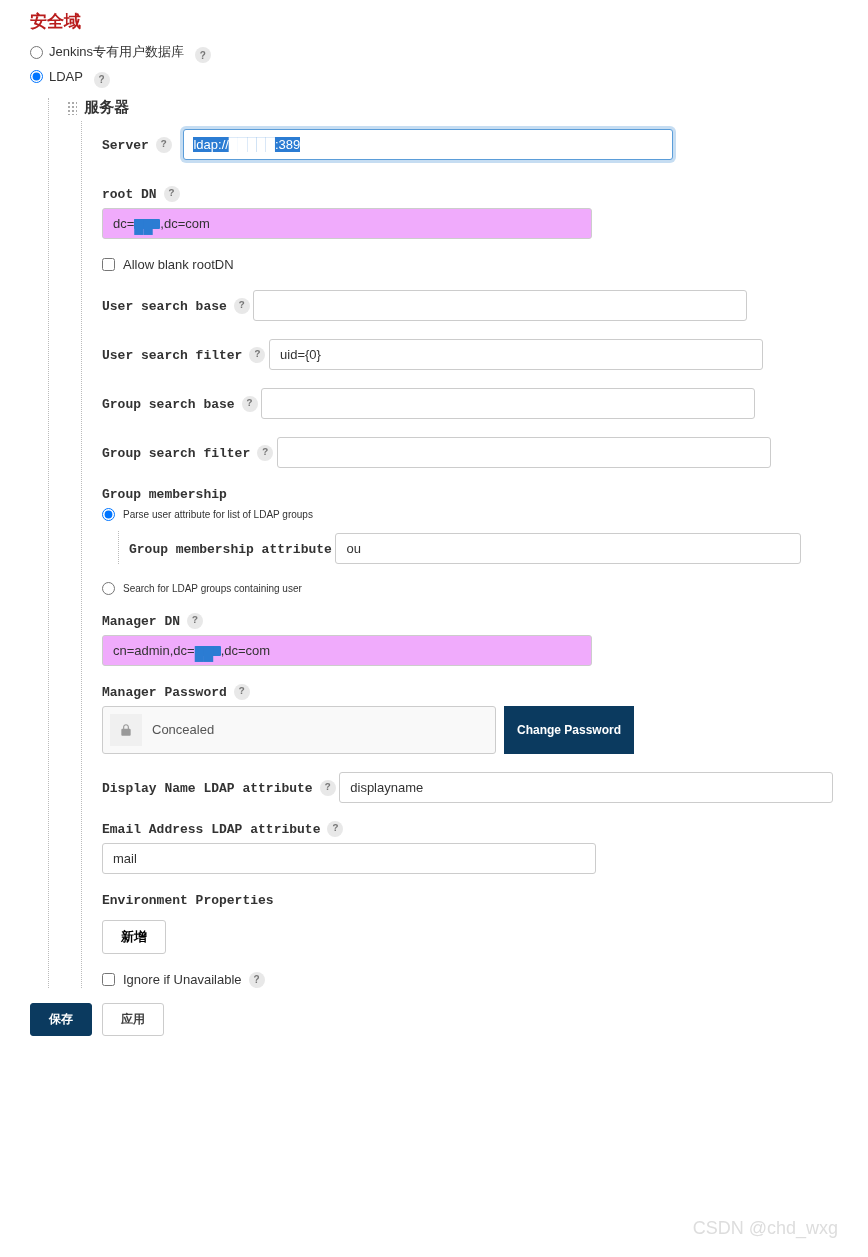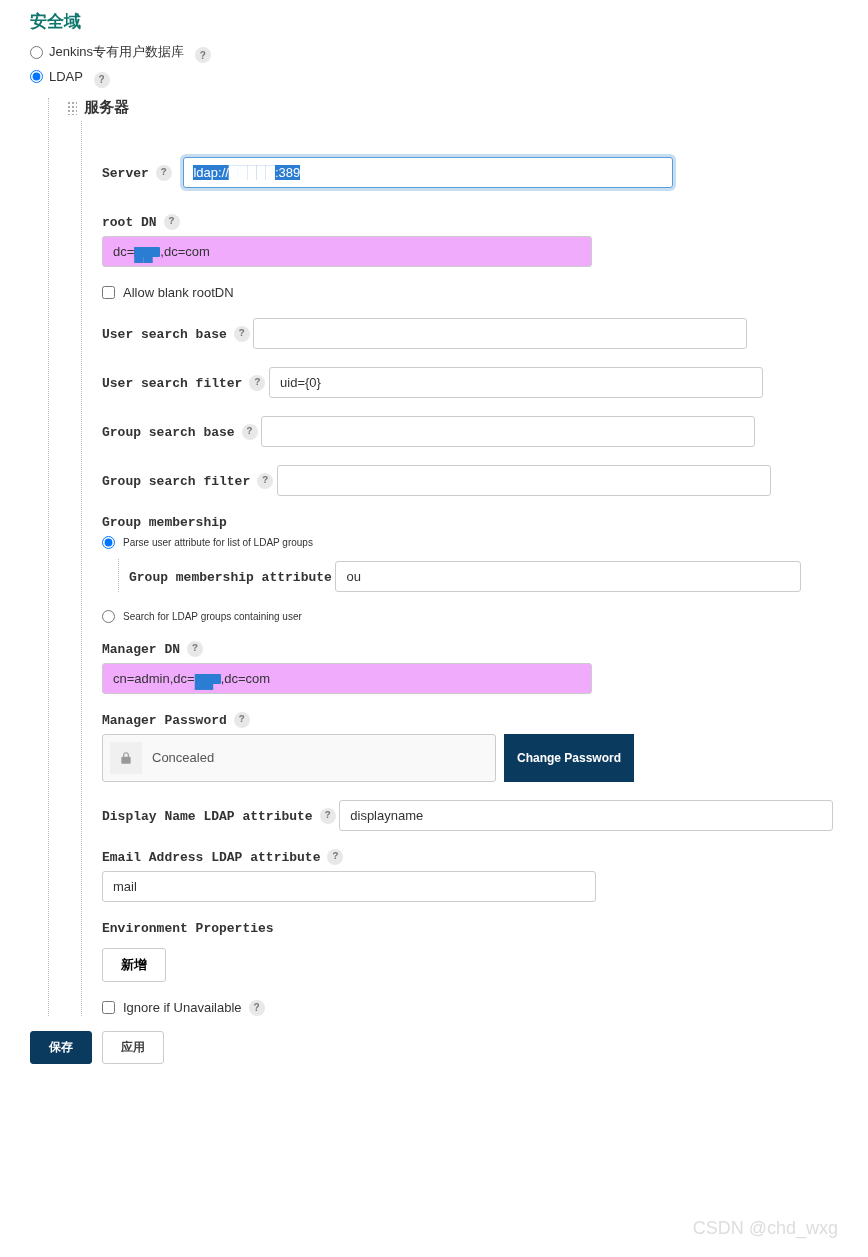--- a/index.html
+++ b/index.html
@@ -12,21 +12,21 @@
       font-size: 13px;
       color: #333;
       background: #fff;
       padding: 10px 30px 20px 30px;
       width: 868px;
     }
     .section-title {
       font-size: 17px;
       font-weight: bold;
       margin-bottom: 10px;
-      color: #0f766e;
+      color: #b91c1c;
     }
     .radio-group {
       margin-bottom: 6px;
     }
     .radio-group label {
       font-size: 13px;
       color: #333;
       display: inline-flex;
       align-items: center;
     }
@@ -201,21 +201,20 @@
       position: fixed;
       bottom: 18px;
       right: 30px;
       color: #ddd;
       font-size: 18px;
       font-family: Arial, sans-serif;
     }
     .server-input-wrap {
       display: inline-block;
       padding: 8px;
-      margin-top: 28px;
     }
     .server-input-inner {
       width: 490px;
       border: 1px solid #5b9dd9;
       box-shadow: 0 0 0 3px rgba(91,157,217,0.35);
       border-radius: 3px;
       padding: 7px 9px;
       font-size: 13px;
       background: #fff;
     }

